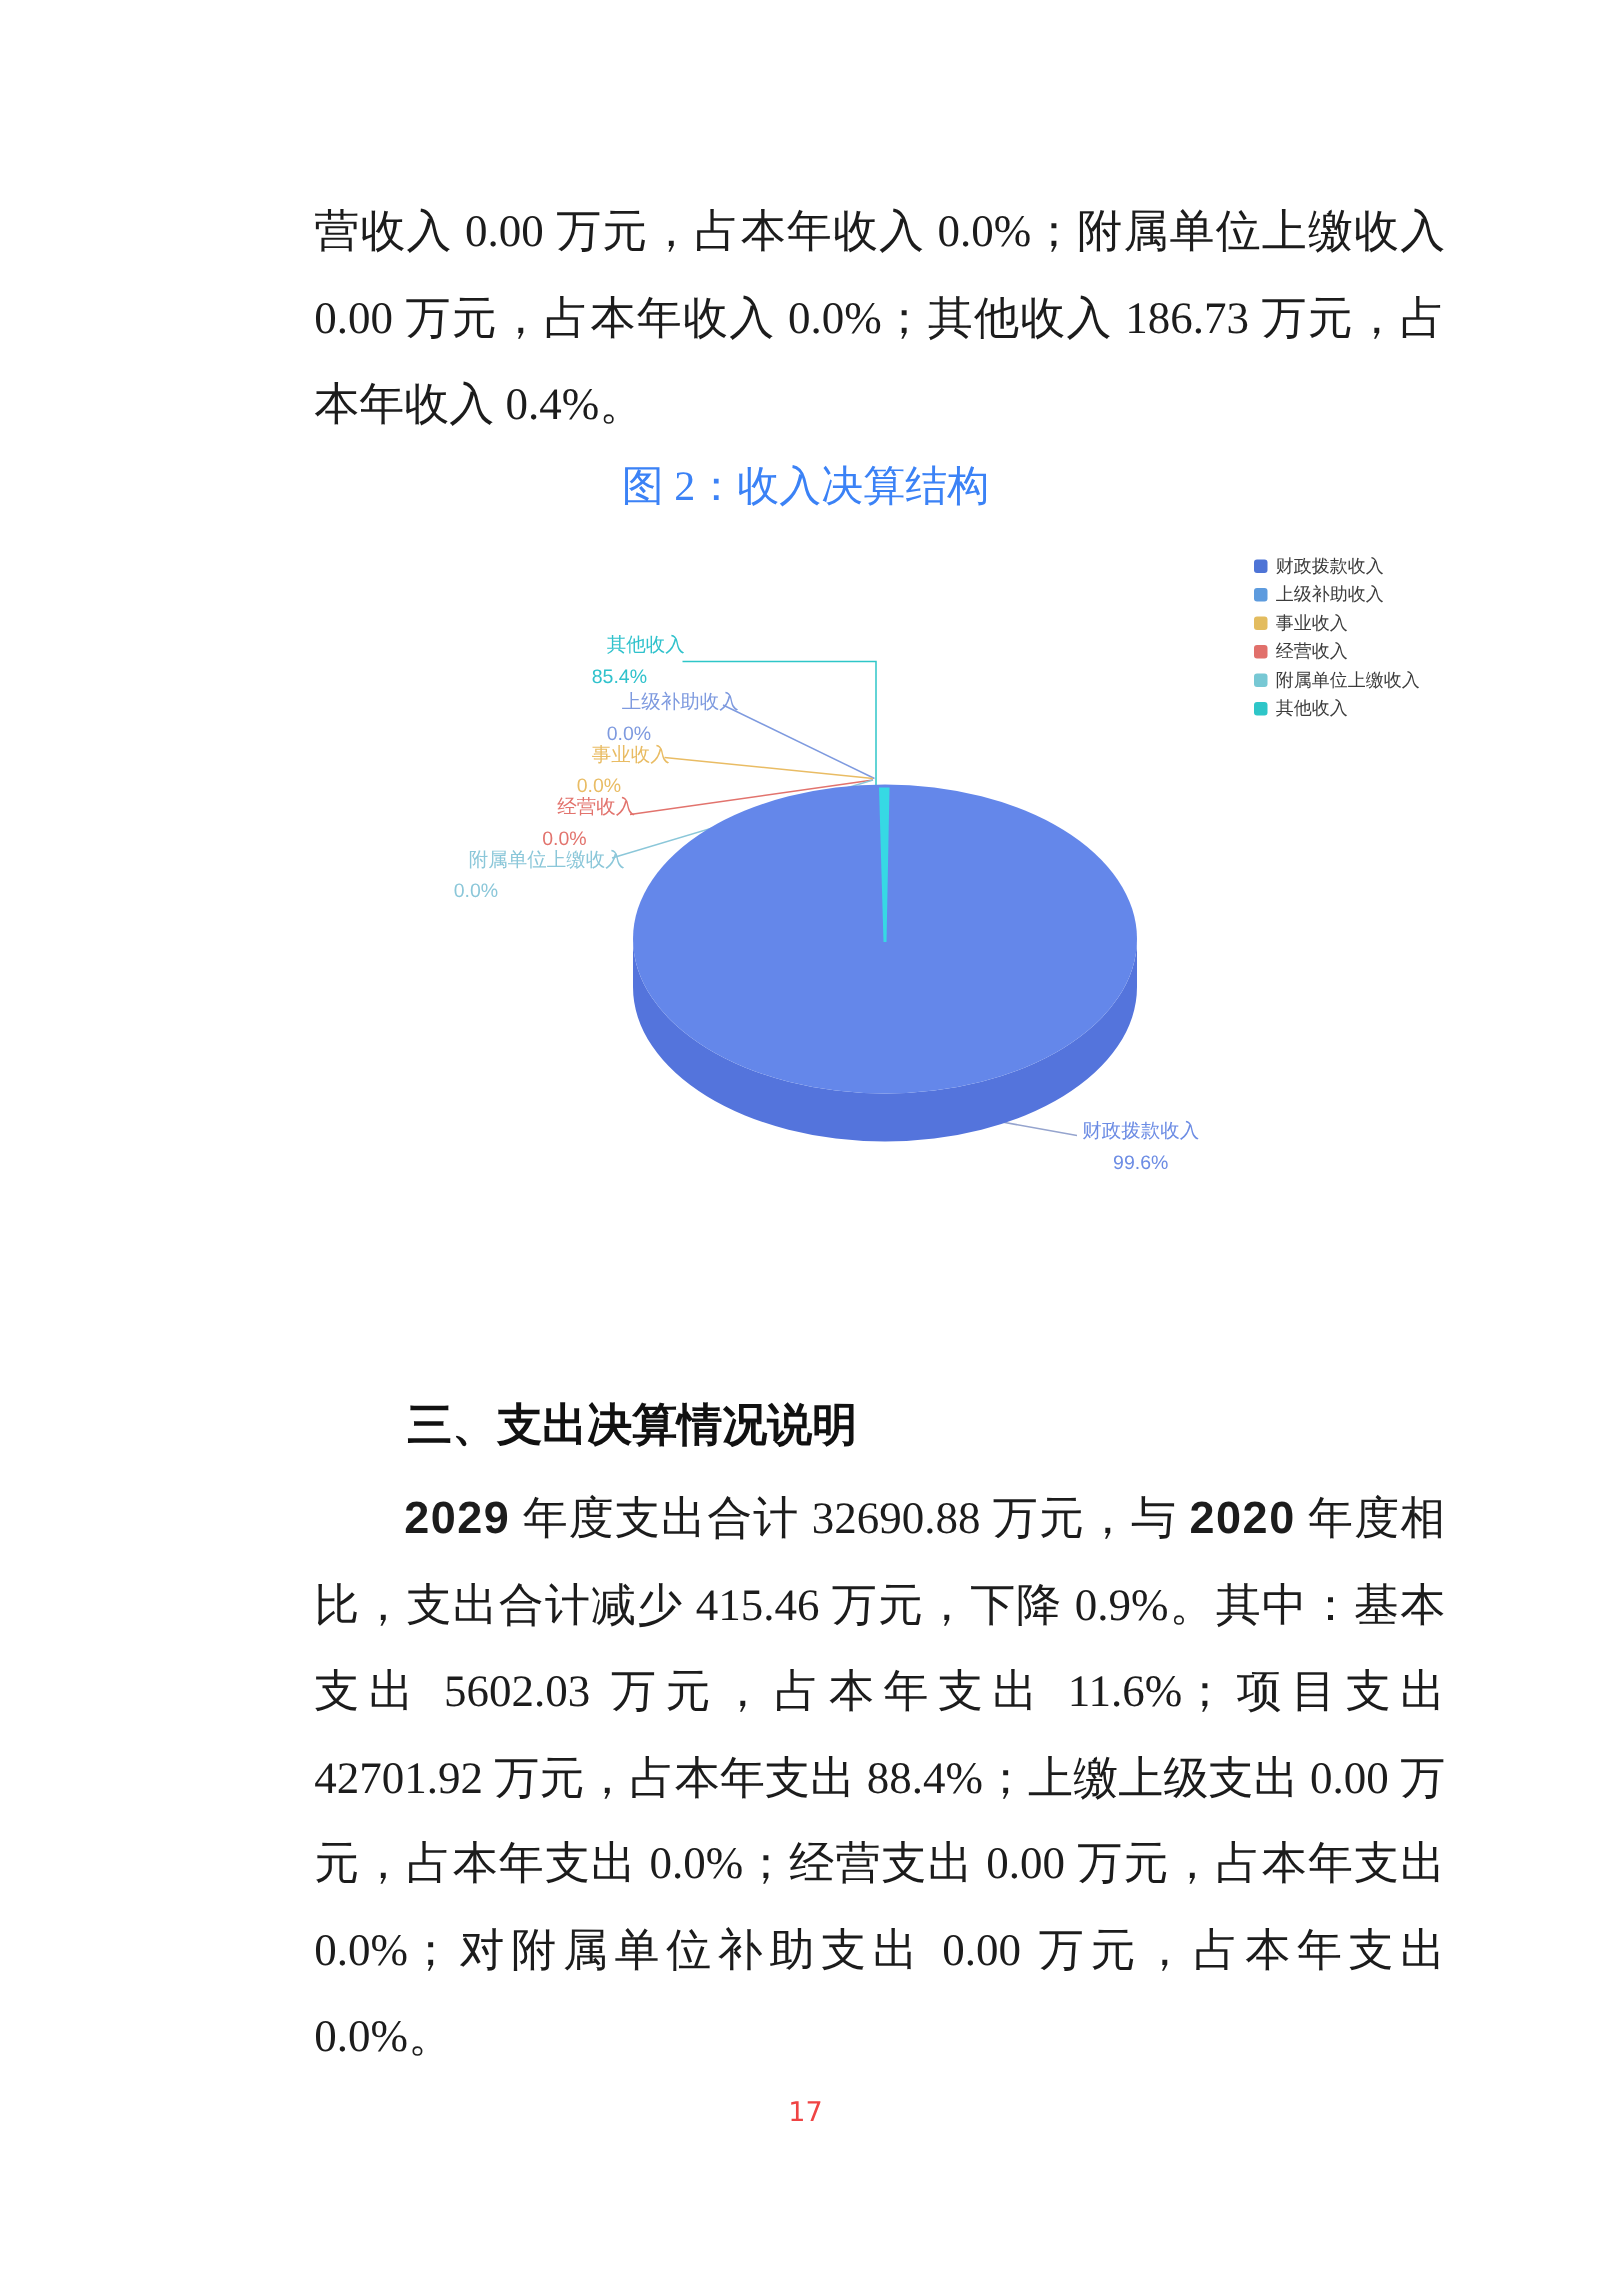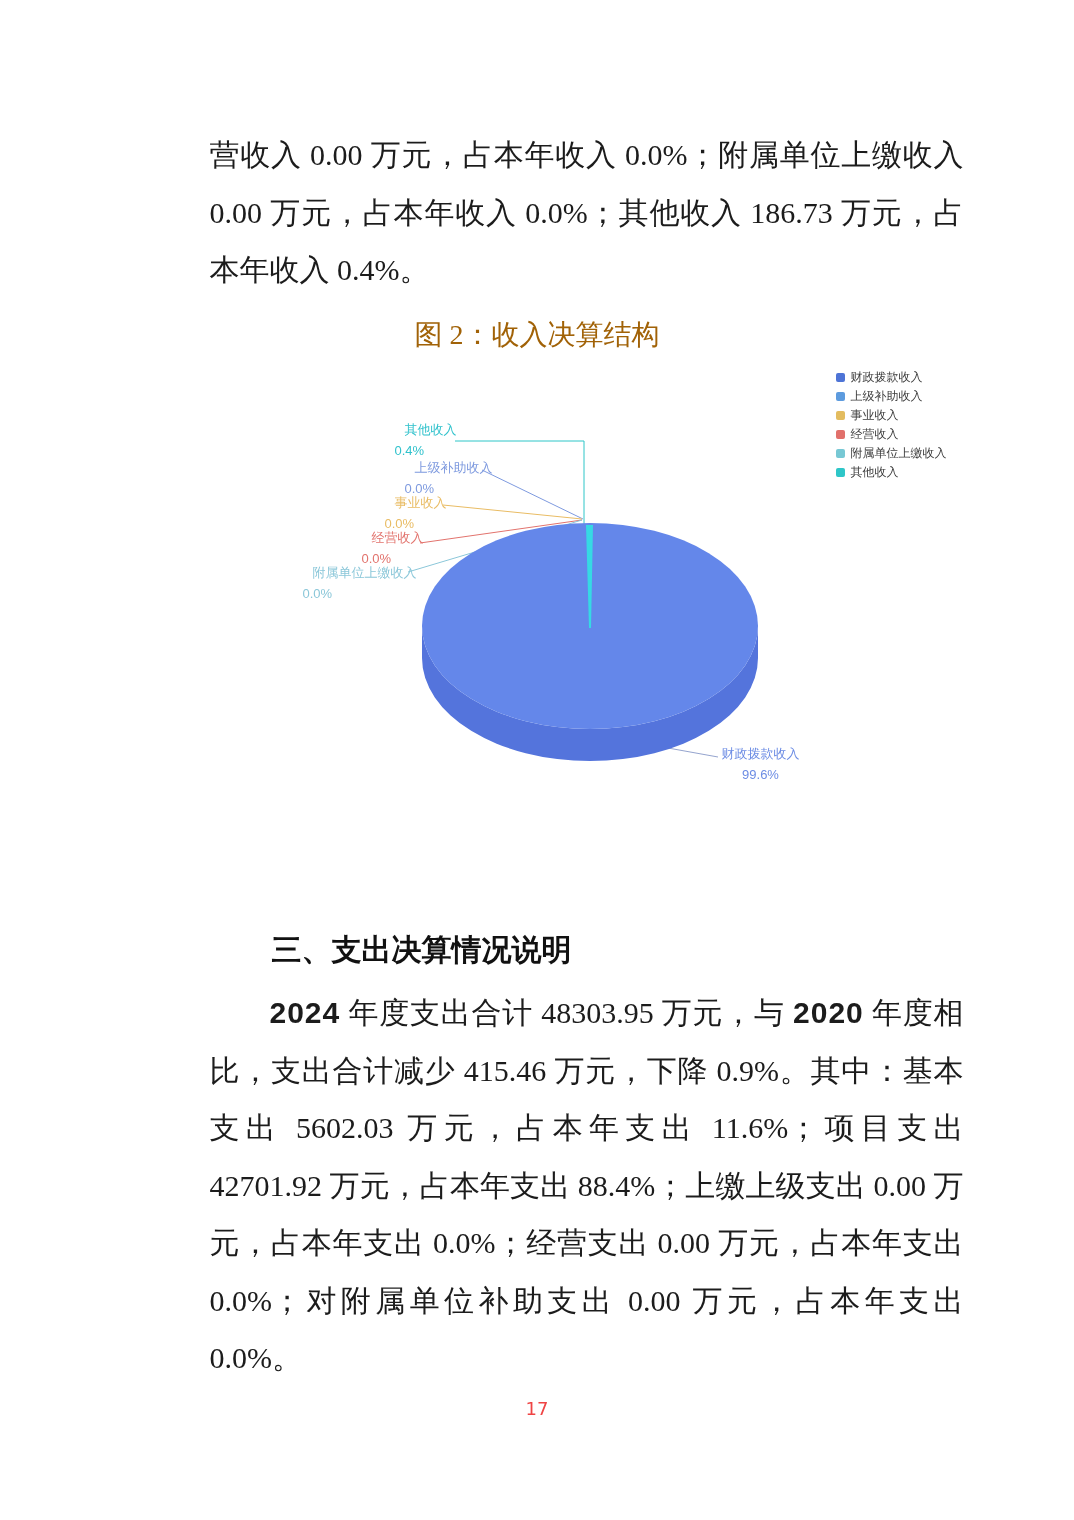--- a/index.html
+++ b/index.html
@@ -26,22 +26,21 @@
   .year-bold {
     font-family: "Liberation Sans", sans-serif;
     font-weight: 700;
     letter-spacing: 1px;
   }
   .figure-title {
     position: absolute;
     top: 305px; left: 0; width: 100%;
     text-align: center;
     font-size: 28px;
-    color: #a16207;
-    margin-top: 11px;
+    color: #3b82f6;
   }
   .section-heading {
     position: absolute;
     left: 222px; top: 930px;
     margin: 0;
     font-family: "Liberation Sans", sans-serif;
     font-weight: 700;
     font-size: 30px;
     color: #111111;
   }
@@ -113,21 +112,21 @@
 
       <path d="M 117 268 L 117 300 A 168 103 0 0 0 453 300 L 453 268 A 168 103 0 0 1 117 268 Z" style="fill: rgb(84, 116, 220);"></path>
 
       <ellipse cx="285" cy="268" rx="168" ry="103" style="fill: rgb(100, 135, 234);"></ellipse>
 
       <polygon points="281,167 288,167 286,270 284,270" style="fill: rgb(54, 217, 228);"></polygon>
     </svg>
 
     <div class="callout" style="left: 100px; top: 61px; color: rgb(48, 194, 204);">
       <div class="name">其他收入</div>
-      <div class="pct">0.4%</div>
+      <div class="pct">85.4%</div>
     </div>
     <div class="callout" style="left: 110px; top: 99px; color: rgb(126, 154, 223);">
       <div class="name">上级补助收入</div>
       <div class="pct">0.0%</div>
     </div>
     <div class="callout" style="left: 90px; top: 134px; color: rgb(233, 188, 100);">
       <div class="name">事业收入</div>
       <div class="pct">0.0%</div>
     </div>
     <div class="callout" style="left: 67px; top: 169px; color: rgb(226, 115, 109);">
@@ -166,17 +165,17 @@
       </div>
       <div class="legend-item">
         <span class="legend-marker" style="background-color: rgb(46, 198, 200);"></span>
         <span class="legend-label">其他收入</span>
       </div>
     </div>
   </div>
 
   <h3 class="section-heading">三、支出决算情况说明</h3>
 
-  <p class="body-text para-expenditure"><span class="year-bold">2024</span><span> 年度支出合计 48303.95 万元，与 </span><span class="year-bold">2020</span><span> 年度相比，支出合计减少 415.46 万元，下降 0.9%。其中：基本支出 5602.03 万元，占本年支出 11.6%；项目支出 42701.92 万元，占本年支出 88.4%；上缴上级支出 0.00 万元，占本年支出 0.0%；经营支出 0.00 万元，占本年支出 0.0%；对附属单位补助支出 0.00 万元，占本年支出 0.0%。</span></p>
+  <p class="body-text para-expenditure"><span class="year-bold">2029</span><span> 年度支出合计 32690.88 万元，与 </span><span class="year-bold">2020</span><span> 年度相比，支出合计减少 415.46 万元，下降 0.9%。其中：基本支出 5602.03 万元，占本年支出 11.6%；项目支出 42701.92 万元，占本年支出 88.4%；上缴上级支出 0.00 万元，占本年支出 0.0%；经营支出 0.00 万元，占本年支出 0.0%；对附属单位补助支出 0.00 万元，占本年支出 0.0%。</span></p>
 
   <div class="page-number">17</div>
 
 </div>
 
 </body></html>

